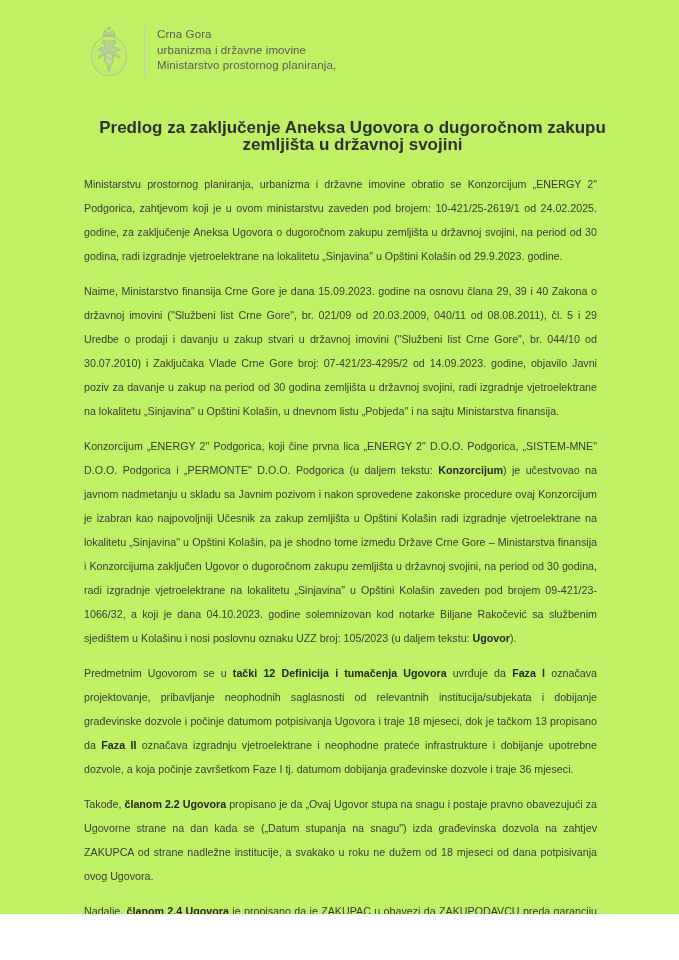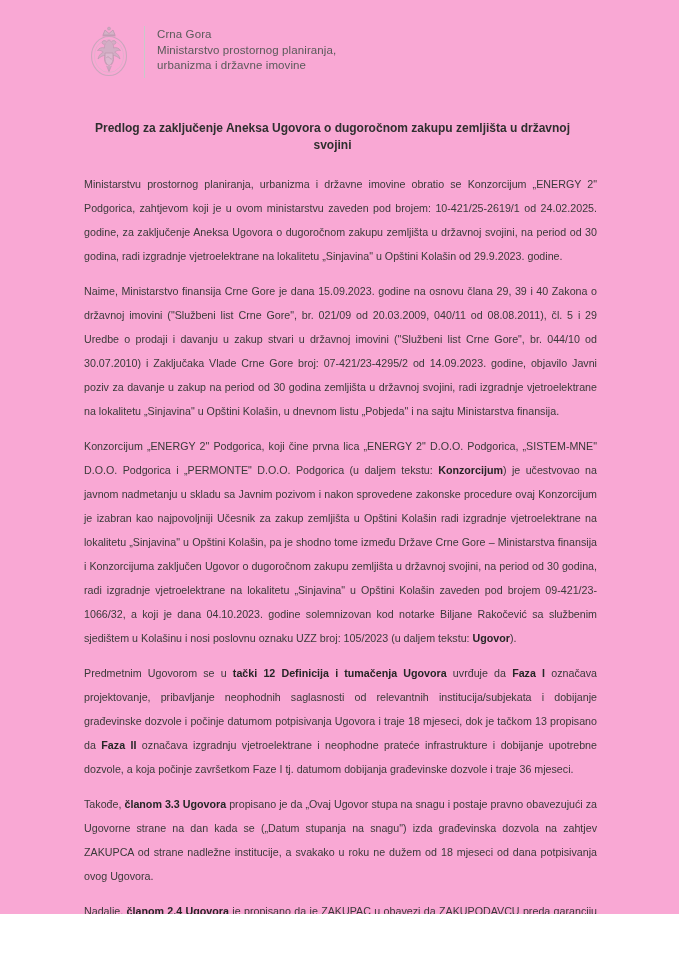--- a/index.html
+++ b/index.html
@@ -12,21 +12,21 @@
     height: 960px;
     font-family: "Liberation Sans", sans-serif;
     color: #3a3a3a;
     position: relative;
     overflow: hidden;
   }
   .page {
     position: relative;
     width: 679px;
     height: 960px;
-    background: #f9a8d4;
+    background: #bef264;
     box-sizing: border-box;
   }
 
   
   .header {
     position: absolute;
     top: 24px;
     left: 84px;
     right: 72px;
     height: 76px;
@@ -65,25 +65,25 @@
     line-height: 12.4px;
     color: #4a4a4a;
     padding-top: 5px;
     white-space: nowrap;
   }
 
   
   .title-block {
     position: absolute;
     top: 120px;
-    left: 76px;
+    left: 96px;
     width: 513px;
     text-align: center;
     font-weight: bold;
-    font-size: 12px;
+    font-size: 17px;
     line-height: 16.5px;
     color: #2f2f2f;
   }
 
   
   .body-block {
     position: absolute;
     top: 172px;
     left: 84px;
     width: 513px;
@@ -144,41 +144,41 @@
             <path d="M22.6 41.8 L25 47.6 L27.4 41.8" fill="#b3b3b9" stroke="#8d8d93" stroke-width="0.7"></path>
             <path d="M25 42.4 V47.2" stroke="#8d8d93" stroke-width="0.6"></path>
           </g>
         </svg>
       </div>
 
       <div class="header-divider"></div>
 
       <div class="ministry">
         <div>Crna Gora</div>
+        <div>urbanizma i državne imovine</div>
         <div>Ministarstvo prostornog planiranja,</div>
-        <div>urbanizma i državne imovine</div>
       </div>
     </div>
 
   </div>
 
   <div class="title-block">
     <div>Predlog za zaključenje Aneksa Ugovora o dugoročnom zakupu zemljišta u državnoj svojini</div>
   </div>
 
   <div class="body-block">
 
     <p class="para">Ministarstvu prostornog planiranja, urbanizma i državne imovine obratio se Konzorcijum „ENERGY 2" Podgorica, zahtjevom koji je u ovom ministarstvu zaveden pod brojem: 10-421/25-2619/1 od 24.02.2025. godine, za zaključenje Aneksa Ugovora o dugoročnom zakupu zemljišta u državnoj svojini, na period od 30 godina, radi izgradnje vjetroelektrane na lokalitetu „Sinjavina" u Opštini Kolašin od 29.9.2023. godine.</p>
 
     <p class="para">Naime, Ministarstvo finansija Crne Gore je dana 15.09.2023. godine na osnovu člana 29, 39 i 40 Zakona o državnoj imovini ("Službeni list Crne Gore", br. 021/09 od 20.03.2009, 040/11 od 08.08.2011), čl. 5 i 29 Uredbe o prodaji i davanju u zakup stvari u državnoj imovini ("Službeni list Crne Gore", br. 044/10 od 30.07.2010) i Zaključaka Vlade Crne Gore broj: 07-421/23-4295/2 od 14.09.2023. godine, objavilo Javni poziv za davanje u zakup na period od 30 godina zemljišta u državnoj svojini, radi izgradnje vjetroelektrane na lokalitetu „Sinjavina" u Opštini Kolašin, u dnevnom listu „Pobjeda" i na sajtu Ministarstva finansija.</p>
 
     <p class="para"><span>Konzorcijum „ENERGY 2" Podgorica, koji čine prvna lica „ENERGY 2" D.O.O. Podgorica, „SISTEM-MNE" D.O.O. Podgorica i „PERMONTE" D.O.O. Podgorica (u daljem tekstu: </span><b>Konzorcijum</b><span>) je učestvovao na javnom nadmetanju u skladu sa Javnim pozivom i nakon sprovedene zakonske procedure ovaj Konzorcijum je izabran kao najpovoljniji Učesnik za zakup zemljišta u Opštini Kolašin radi izgradnje vjetroelektrane na lokalitetu „Sinjavina" u Opštini Kolašin, pa je shodno tome između Države Crne Gore – Ministarstva finansija i Konzorcijuma zaključen Ugovor o dugoročnom zakupu zemljišta u državnoj svojini, na period od 30 godina, radi izgradnje vjetroelektrane na lokalitetu „Sinjavina" u Opštini Kolašin zaveden pod brojem 09-421/23-1066/32, a koji je dana 04.10.2023. godine solemnizovan kod notarke Biljane Rakočević sa službenim sjedištem u Kolašinu i nosi poslovnu oznaku UZZ broj: 105/2023 (u daljem tekstu: </span><b>Ugovor</b><span>).</span></p>
 
     <p class="para"><span>Predmetnim Ugovorom se u </span><b>tački 12 Definicija i tumačenja Ugovora</b><span> uvrđuje da </span><b>Faza I</b><span> označava projektovanje, pribavljanje neophodnih saglasnosti od relevantnih institucija/subjekata i dobijanje građevinske dozvole i počinje datumom potpisivanja Ugovora i traje 18 mjeseci, dok je tačkom 13 propisano da </span><b>Faza II</b><span> označava izgradnju vjetroelektrane i neophodne prateće infrastrukture i dobijanje upotrebne dozvole, a koja počinje završetkom Faze I tj. datumom dobijanja građevinske dozvole i traje 36 mjeseci.</span></p>
 
-    <p class="para"><span>Takođe, </span><b>članom 3.3 Ugovora</b><span> propisano je da „Ovaj Ugovor stupa na snagu  i postaje pravno obavezujući za Ugovorne strane na dan kada se („Datum stupanja na snagu") izda građevinska dozvola na zahtjev ZAKUPCA od strane nadležne institucije, a svakako u roku ne dužem od 18 mjeseci od dana potpisivanja ovog Ugovora.</span></p>
+    <p class="para"><span>Takođe, </span><b>članom 2.2 Ugovora</b><span> propisano je da „Ovaj Ugovor stupa na snagu  i postaje pravno obavezujući za Ugovorne strane na dan kada se („Datum stupanja na snagu") izda građevinska dozvola na zahtjev ZAKUPCA od strane nadležne institucije, a svakako u roku ne dužem od 18 mjeseci od dana potpisivanja ovog Ugovora.</span></p>
 
     <p class="para"><span>Nadalje, </span><b>članom 2.4 Ugovora</b><span> je propisano da je ZAKUPAC u obavezi da ZAKUPODAVCU preda garanciju za dobro izvršenje posla i zakupninu u skladu sa članom 7.1 ovog Ugovora kojim se definiše da je ZAKUPAC dužan da na datum početka Faze II dostavi ZAKUPODAVCU garanciju za dobro izvršenje posla na iznos od EUR 800.000,00 (osamstotinahiljada eura), a kao obezbjeđenje svih obaveza ZAKUPCA u vezi sa Ugovorom, koja važi od datuma početka Faze II do isteka 3 mjeseca od početka Faze III. Istim članom definiše se da u slučaju da se Ugovor raskine zbog kršenja bilo koje nenovčane obaveze ZAKUPCA, ZAKUPAC je dužan da za to kršenje ZAKUPODAVCU plati ugovornu kaznu u iznosu garancije za dobro izvršenje posla, te ZAKUPODAVAC ima pravo da naplati garanciju za dobro izvršenje posla u punom iznosu radi naplate te ugovorne kazne, dok je članom 7.2 Ugovora propisano da je Danom dobijanja građevinske dozvole tj. danom početka Faze II ZAKUPAC dužan da dostavi Bankarsku garanciju za</span></p>
 
   </div>
 
   <div class="scan-edge"></div>
 </div>
 
 </body></html>

